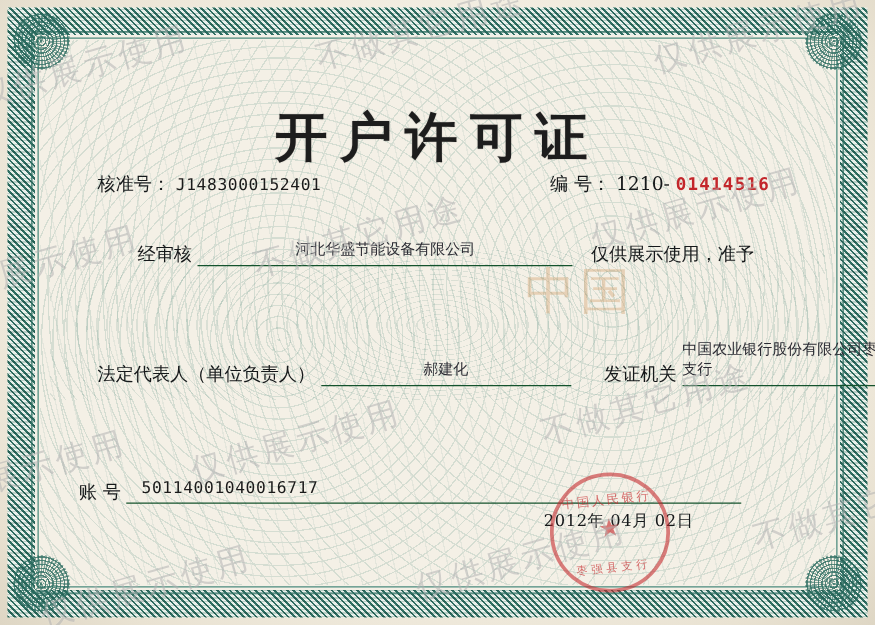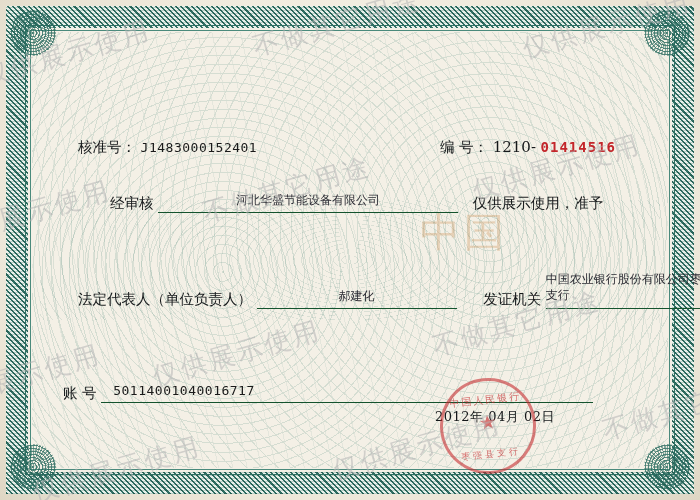--- a/index.html
+++ b/index.html
@@ -291,20 +291,21 @@
   <div class="rosette tr"></div>
   <div class="rosette bl"></div>
   <div class="rosette br"></div>
 
   <div class="interior-pattern"></div>
   <div class="guilloche-band"></div>
   <div class="emblem-ghost">中国</div>
 
   <div class="content">
 
+    <div class="doc-title">开户许可证</div>
 
     <div class="row" id="row-approval">
       <span class="label">核准号：</span>
       <span class="mono">J1483000152401</span>
     </div>
 
     <div class="row" id="row-number">
       <span class="label">编 号：</span>
       <span class="num-black">1210-</span>
       <span class="num-red">01414516</span>

